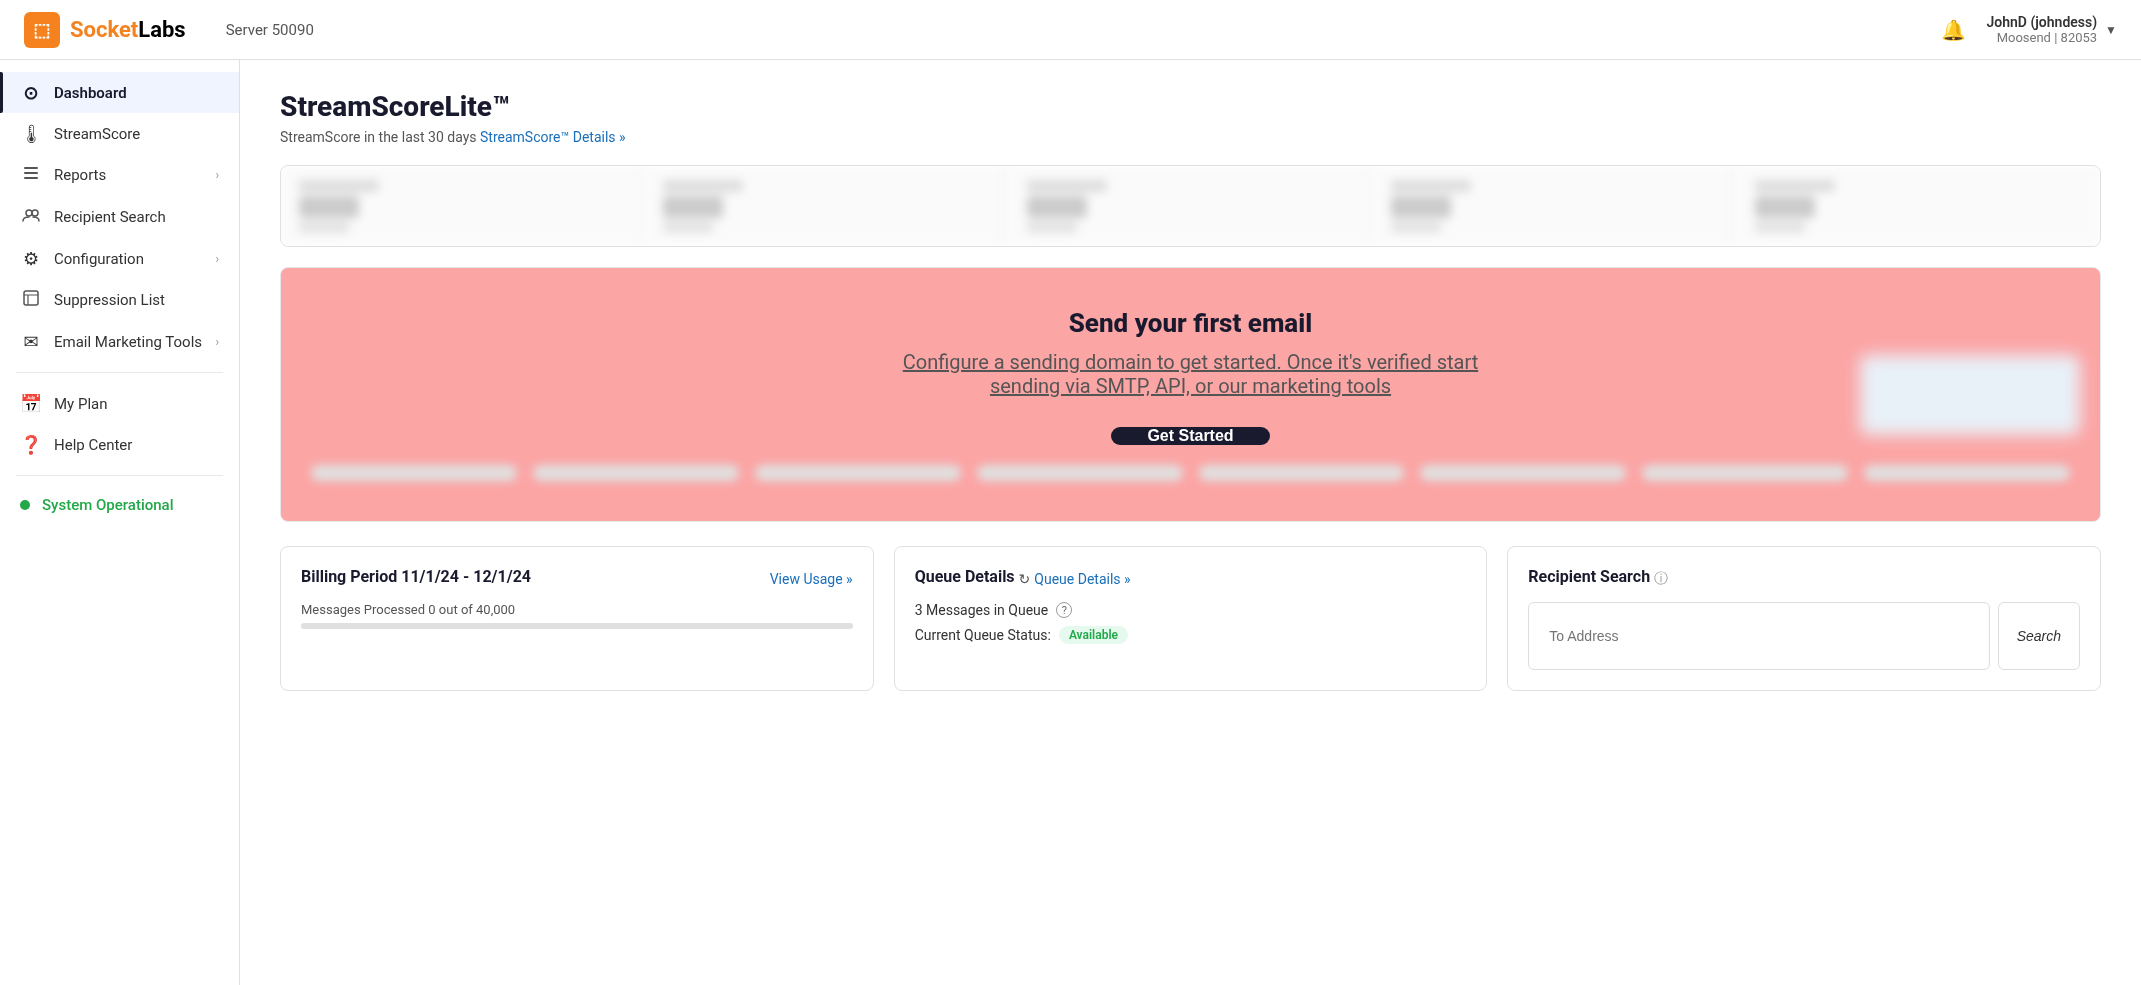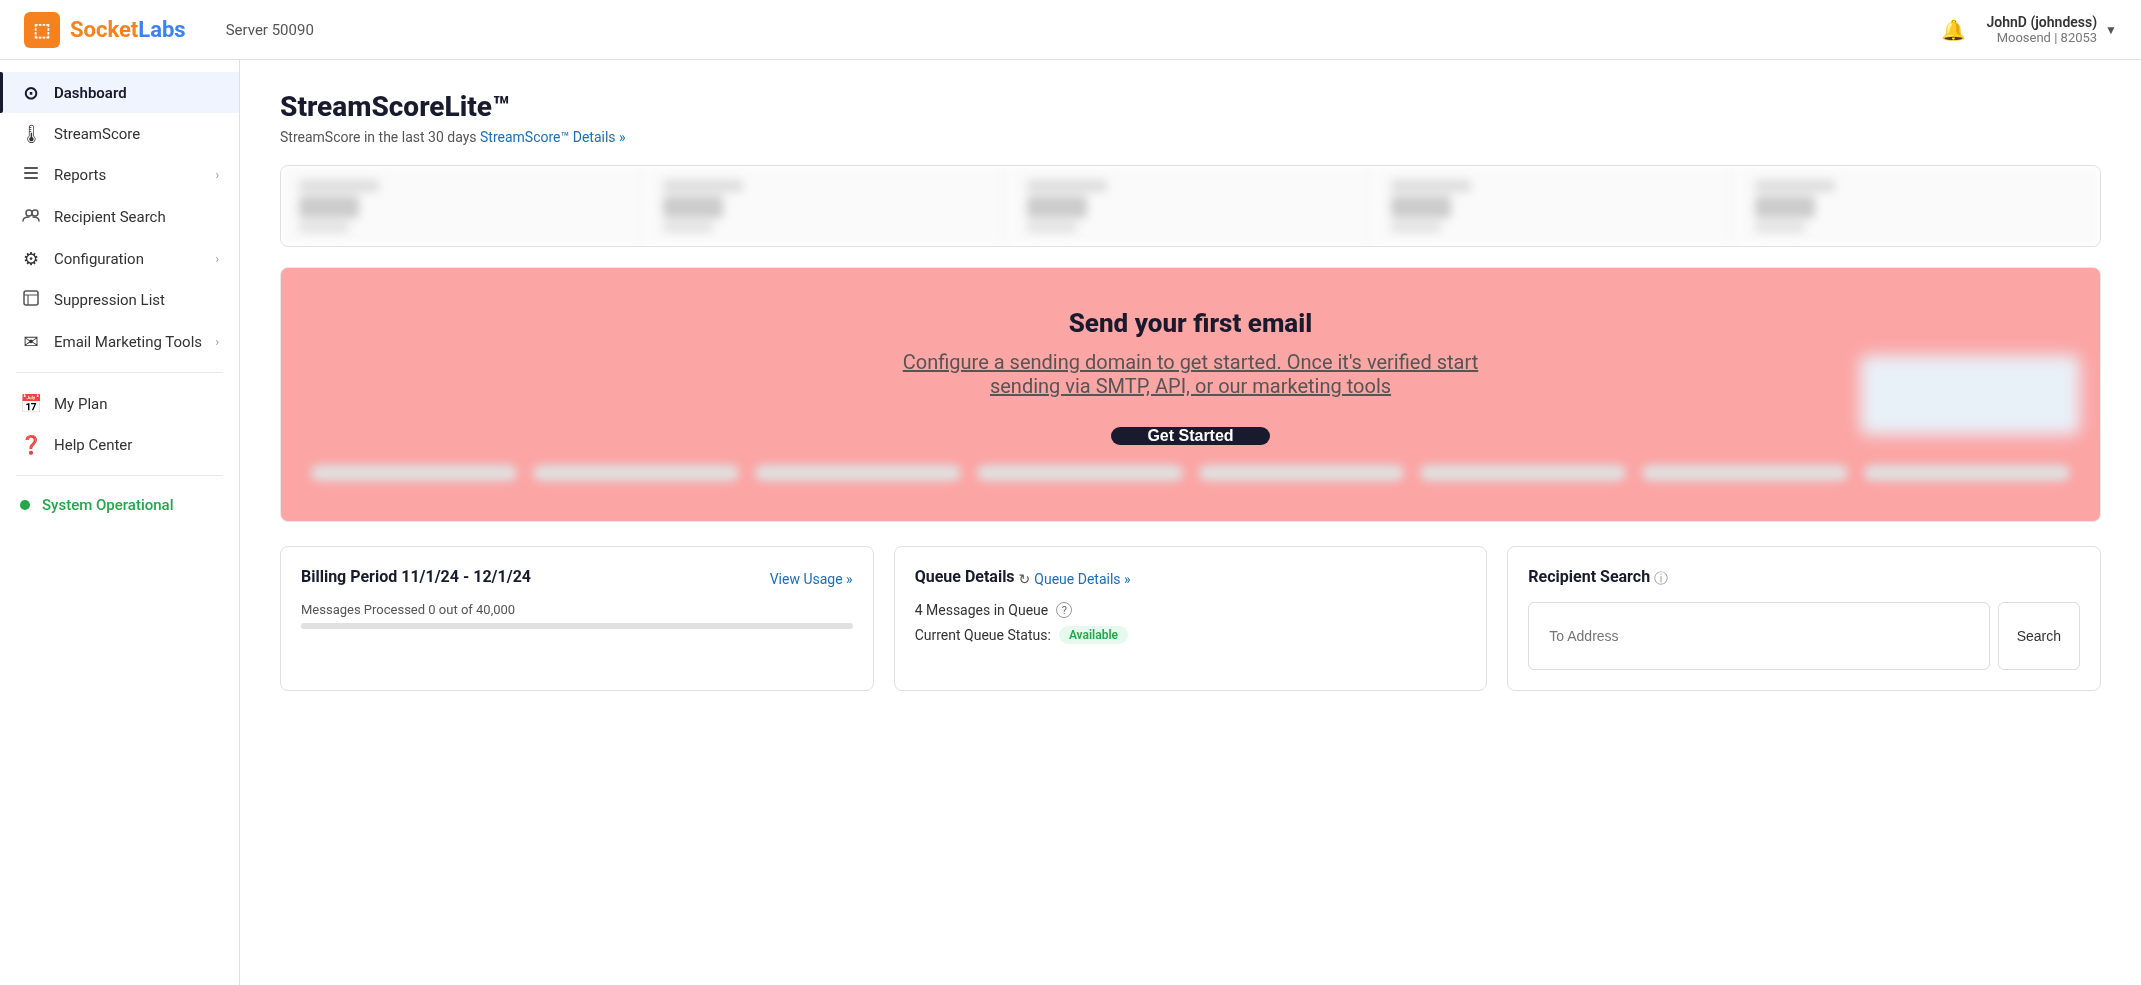--- a/index.html
+++ b/index.html
@@ -121,40 +121,40 @@
 
     
     .recipient-search-row { display: flex; gap: 8px; margin-top: 8px; }
     .recipient-input {
       flex: 1; border: 1px solid #ddd; border-radius: 6px;
       padding: 8px 20px; font-size: 14px; color: #888;
       outline: none;
     }
     .search-button {
       background: #fff; border: 1px solid #ddd; border-radius: 6px;
-      padding: 25px 18px; font-size: 14px; font-weight: 500; color: #333; cursor: pointer;
+      padding: 25px 18px; font-size: 14px; font-weight: 500; color: #333; cursor: pointer; font-style: italic;
     }
     .panel-info-icon { font-size: 14px; color: #999; cursor: pointer; }
 
     
     .cta-overlay-blurred {
       position: absolute; right: 20px; top: 50%; transform: translateY(-50%);
       width: 220px; filter: blur(8px);
     }
     .cta-overlay-box { background: #e8f0f8; border-radius: 8px; height: 80px; width: 100%; }
   </style>
 </head>
 <body>
 
 <div class="topbar">
   <div style="display:flex;align-items:center;gap:0;">
     <div class="topbar-logo">
       <div class="logo-icon">⬚</div>
       <span class="logo-text">
-        <span>Socket</span><span style="color:#3b82f6">Labs</span>
+        <span>Socket</span><span style="color:#000000">Labs</span>
       </span>
     </div>
     <div class="topbar-server">Server 50090</div>
   </div>
   <div class="topbar-right">
     <div class="bell-icon">🔔</div>
     <div class="user-info">
       <div class="user-name">
         <div class="display-name">JohnD  (johndess)</div>
         <div class="sub">Moosend | 82053</div>
@@ -313,21 +313,21 @@
         </div>
       </div>
 
       <div class="panel">
         <div class="panel-title-row">
           <div class="panel-title">Queue Details</div>
           <span class="refresh-icon">↻</span>
           <a class="panel-link" href="#">Queue Details »</a>
         </div>
         <div class="queue-line">
-          <span>4 Messages in Queue</span>
+          <span>3 Messages in Queue</span>
           <span class="help-icon">?</span>
         </div>
         <div class="queue-line">
           <span>Current Queue Status:</span>
           <span class="status-badge">Available</span>
         </div>
       </div>
 
       <div class="panel">
         <div class="panel-title-row">

